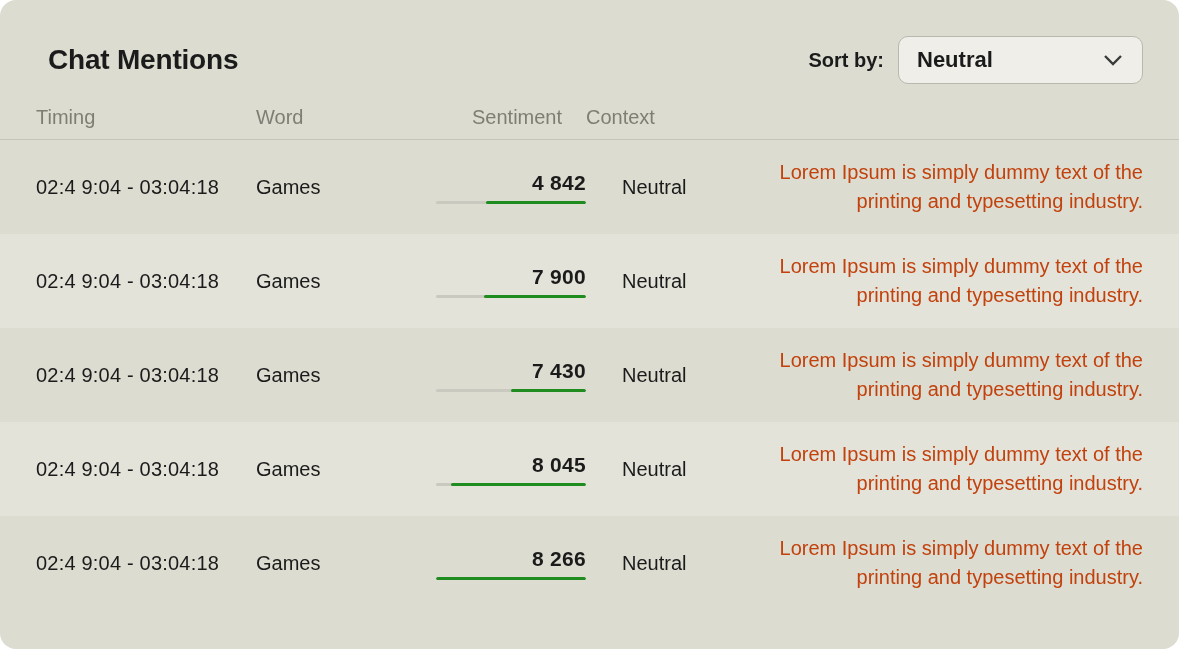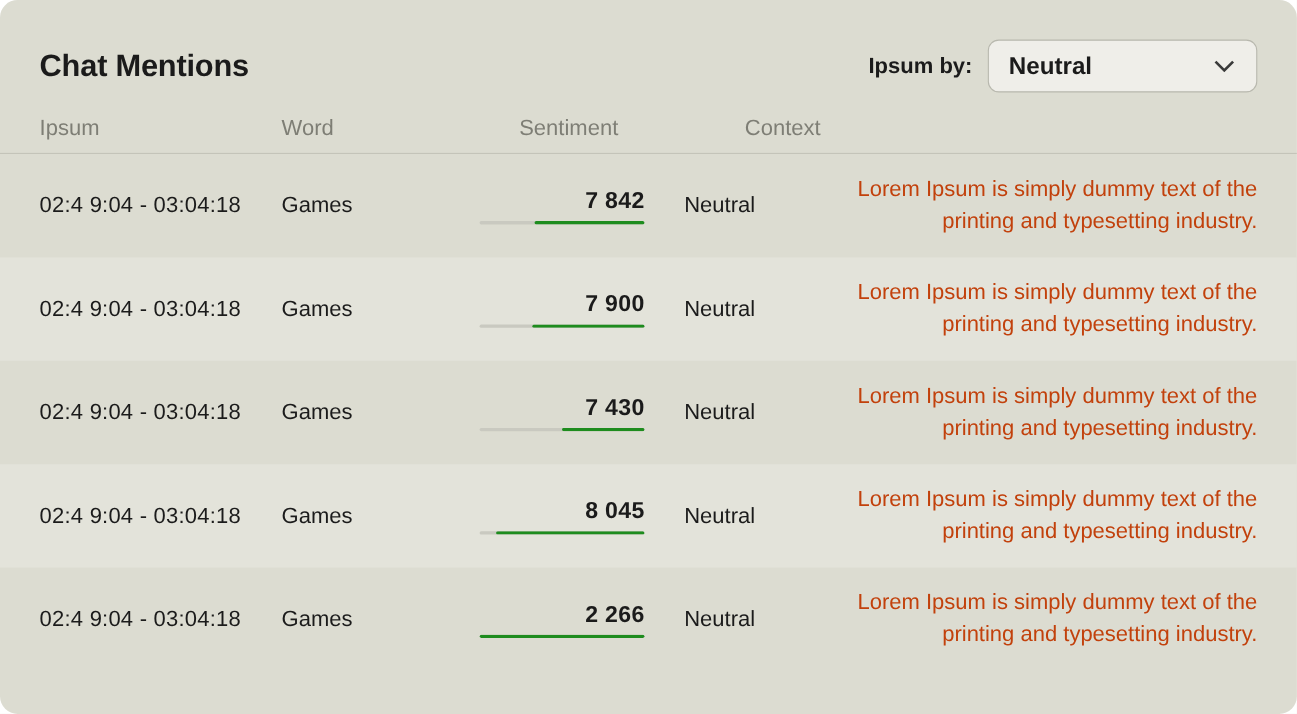--- a/index.html
+++ b/index.html
@@ -25,20 +25,21 @@
       display: flex;
       justify-content: space-between;
       align-items: center;
       padding: 36px 36px 22px 36px;
     }
     .title {
       font-size: 28px;
       font-weight: 700;
       color: #1b1b1b;
       letter-spacing: -0.2px;
+      margin-left: 12px;
     }
     .sort-wrap {
       display: flex;
       align-items: center;
       gap: 14px;
     }
     .sort-label {
       font-size: 20px;
       font-weight: 600;
       color: #1b1b1b;
@@ -84,21 +85,20 @@
       color: #7e7e75;
       font-weight: 500;
     }
     .col.viewers {
       text-align: right;
     }
     .col.sentiment {
       padding-left: 36px;
     }
     .col.context {
-      text-align: right;
     }
     .rows {
       display: flex;
       flex-direction: column;
     }
     .row {
       display: grid;
       grid-template-columns: 220px 180px 150px 160px 1fr;
       align-items: center;
       padding: 18px 36px;
@@ -160,46 +160,46 @@
       line-height: 1.45;
     }
   </style>
 </head>
 <body>
 
 <div class="panel">
   <div class="header-row">
     <h1 class="title">Chat Mentions</h1>
     <div class="sort-wrap">
-      <span class="sort-label">Ipsum by:</span>
+      <span class="sort-label">Sort by:</span>
       <div class="sort-select">
         <span class="sort-value">Neutral</span>
         <span class="sort-chevron">
           <svg width="20" height="12" viewBox="0 0 20 12">
               <polyline points="2,2 10,10 18,2"></polyline>
             </svg>
         </span>
       </div>
     </div>
   </div>
 
   <div class="columns">
-    <div class="col">Ipsum</div>
+    <div class="col">Timing</div>
     <div class="col">Word</div>
     <div class="col sentiment">Sentiment</div>
     <div class="col context">Context</div>
   </div>
 
   <div class="rows">
 
     <div class="row">
       <div class="cell-timing">02:4 9:04 - 03:04:18</div>
       <div class="cell-word">Games</div>
       <div class="cell-viewers">
-        <span class="viewers-value">7 842</span>
+        <span class="viewers-value">4 842</span>
         <div class="viewers-bar">
           <div class="viewers-fill" style="width:67%"></div>
         </div>
       </div>
       <div class="cell-sentiment">Neutral</div>
       <div class="cell-context">Lorem Ipsum is simply dummy text of the printing and typesetting industry.</div>
     </div>
 
     <div class="row alt">
       <div class="cell-timing">02:4 9:04 - 03:04:18</div>
@@ -237,21 +237,21 @@
         </div>
       </div>
       <div class="cell-sentiment">Neutral</div>
       <div class="cell-context">Lorem Ipsum is simply dummy text of the printing and typesetting industry.</div>
     </div>
 
     <div class="row">
       <div class="cell-timing">02:4 9:04 - 03:04:18</div>
       <div class="cell-word">Games</div>
       <div class="cell-viewers">
-        <span class="viewers-value">2 266</span>
+        <span class="viewers-value">8 266</span>
         <div class="viewers-bar">
           <div class="viewers-fill" style="width:100%"></div>
         </div>
       </div>
       <div class="cell-sentiment">Neutral</div>
       <div class="cell-context">Lorem Ipsum is simply dummy text of the printing and typesetting industry.</div>
     </div>
 
   </div>
 </div>

